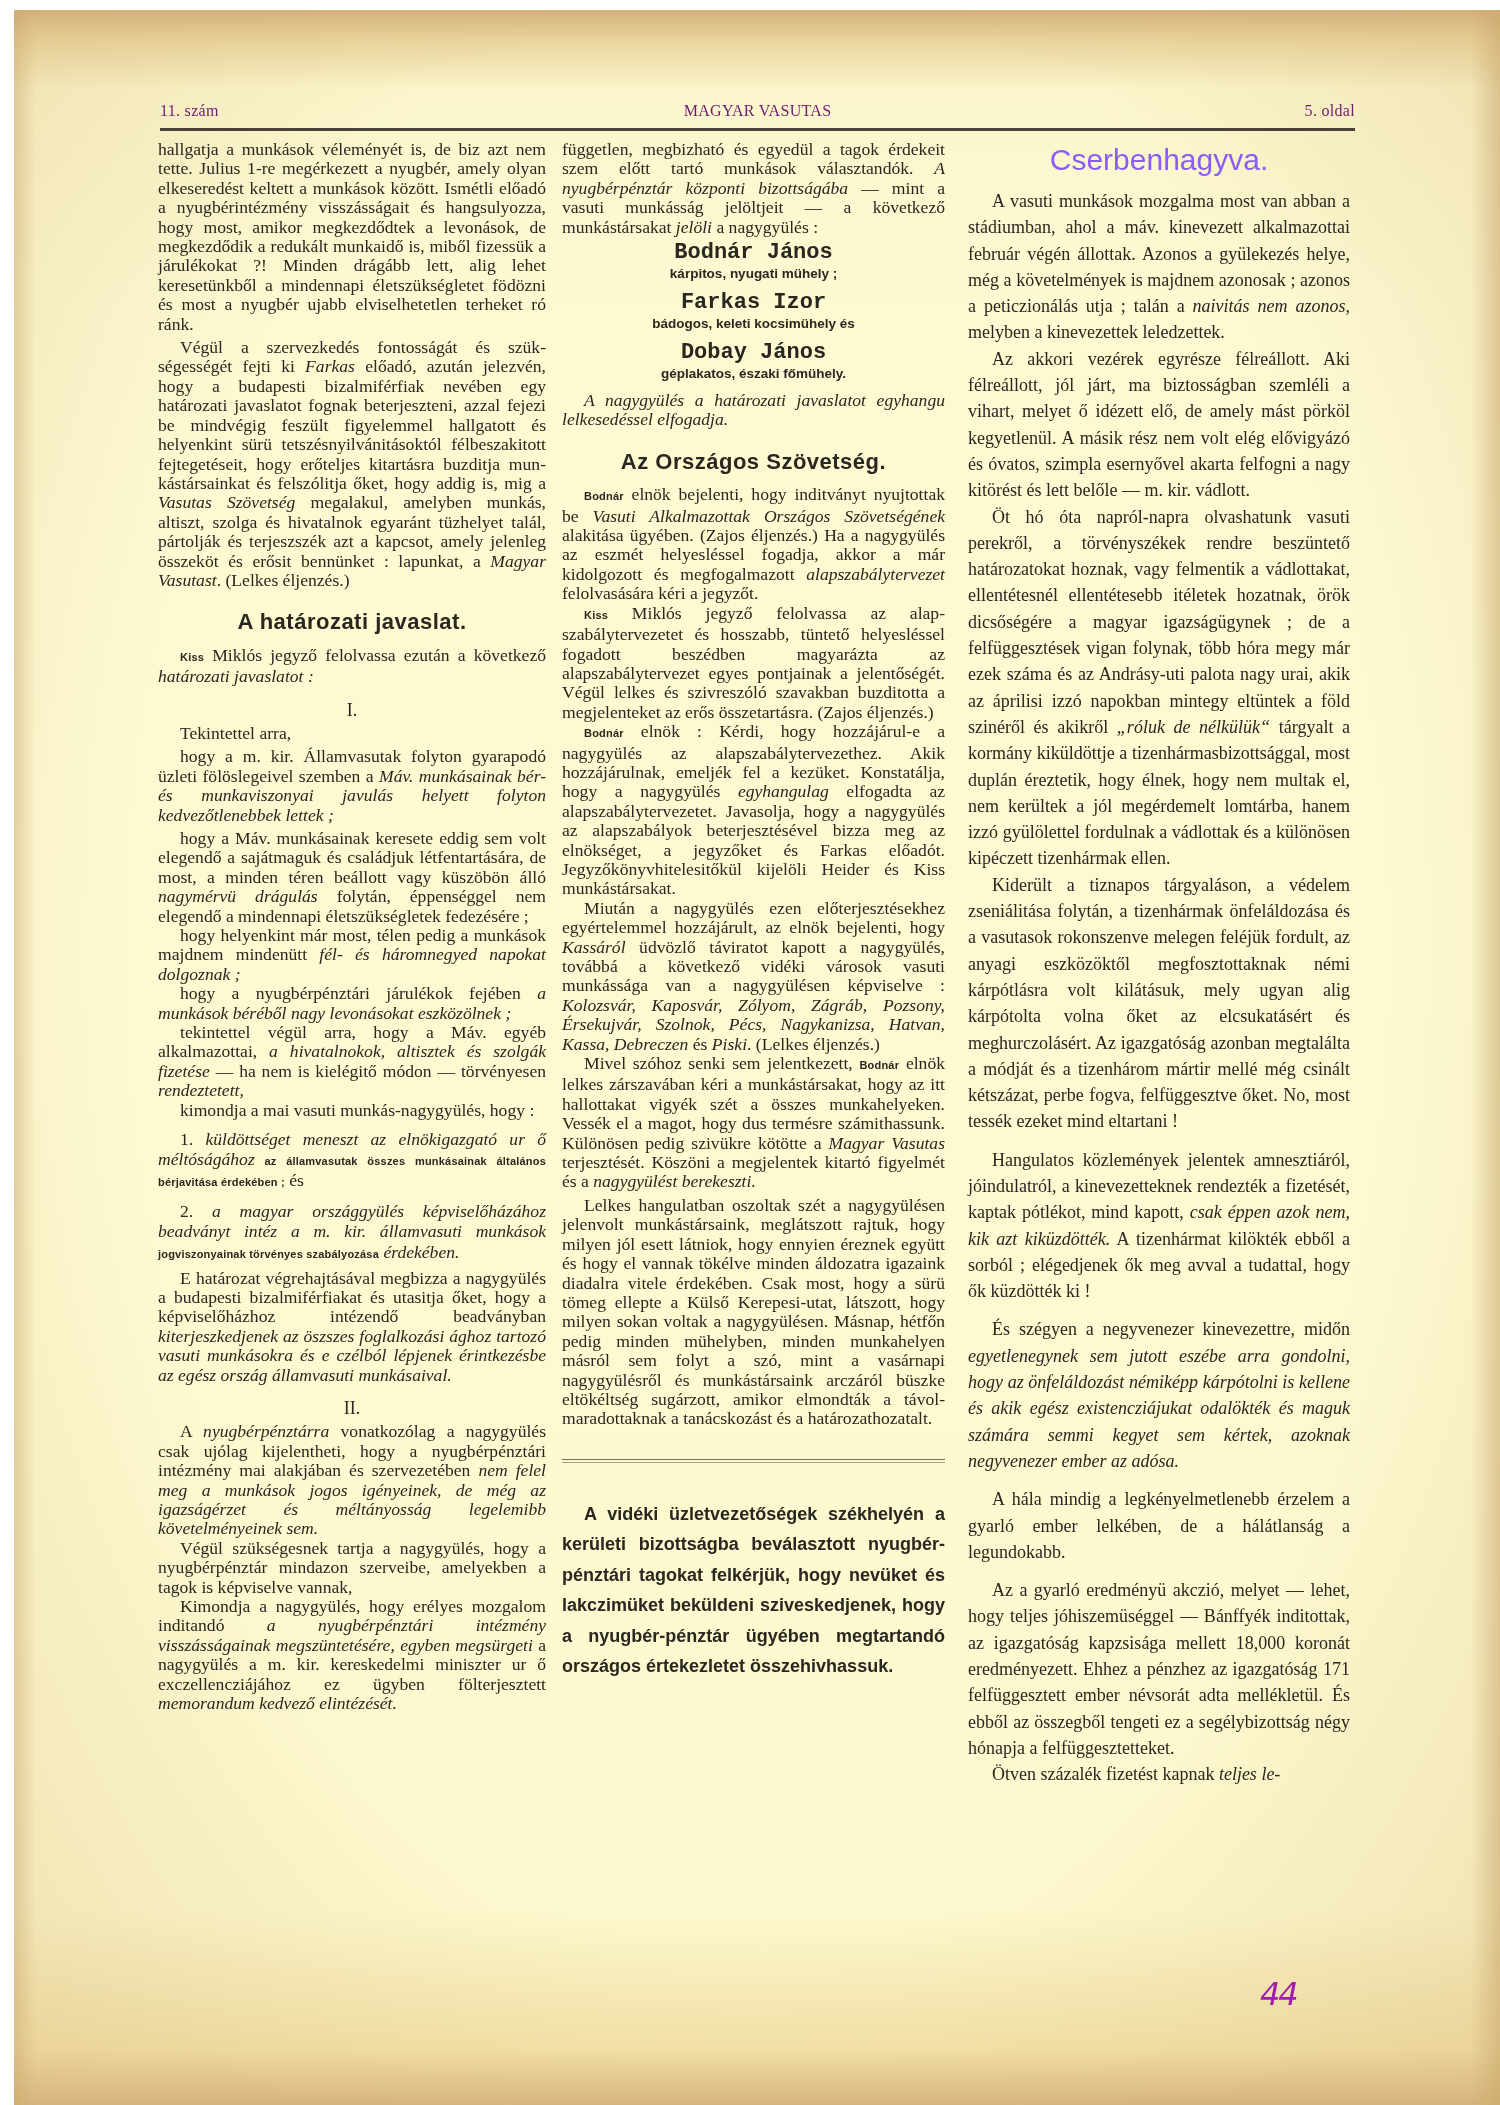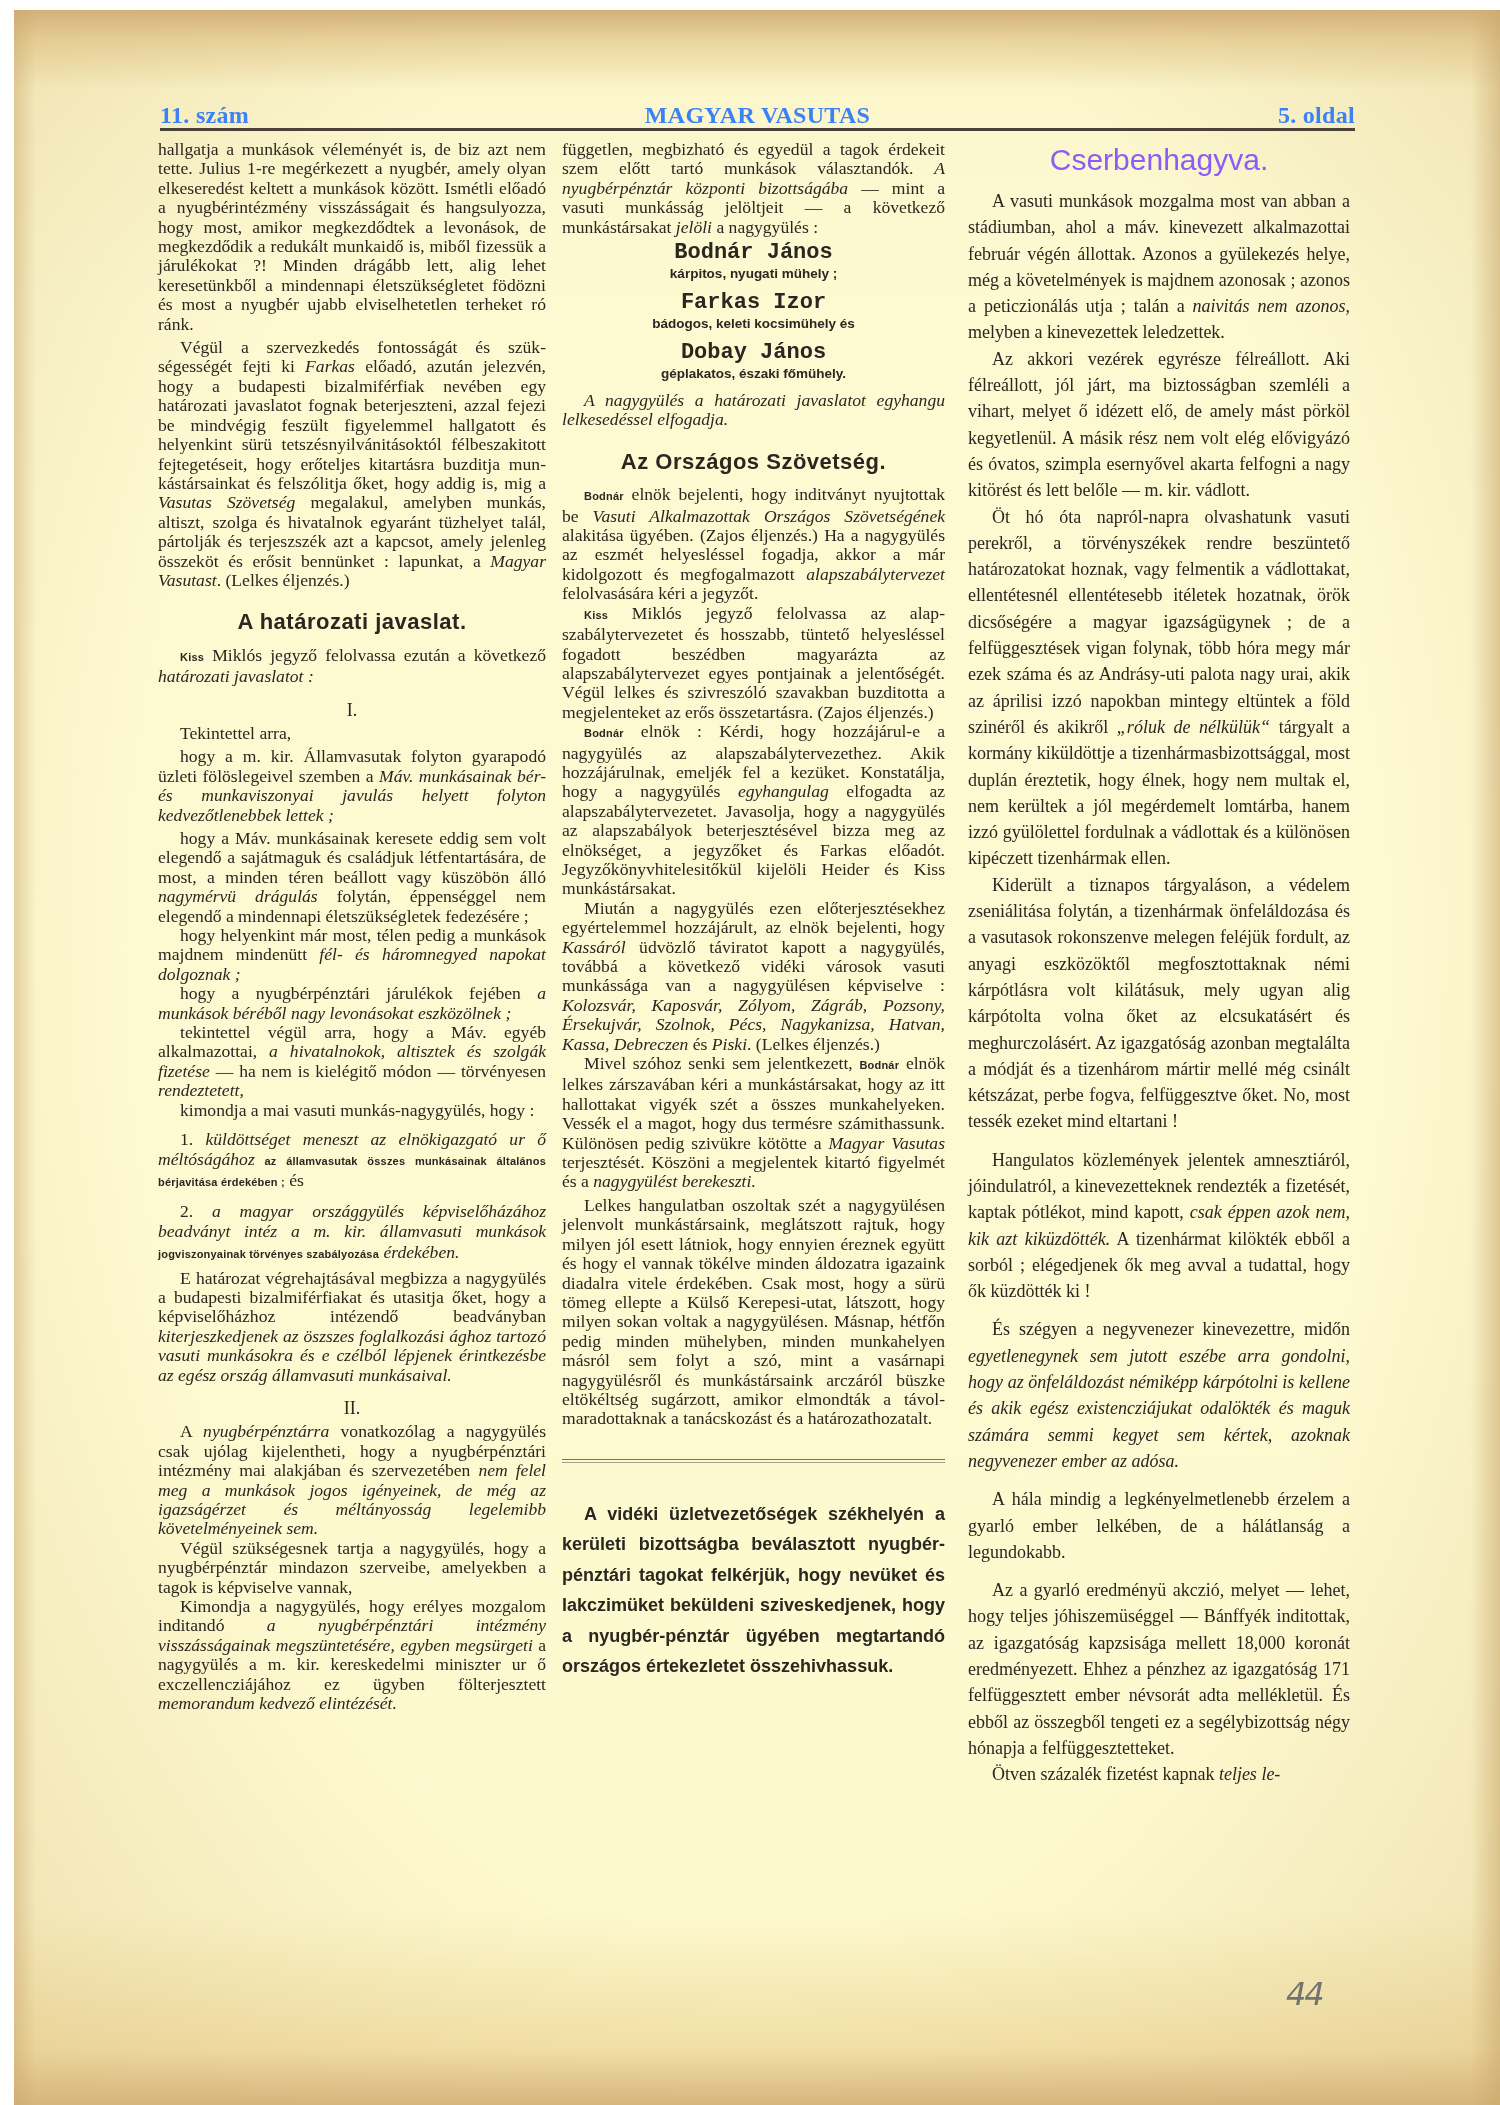--- a/index.html
+++ b/index.html
@@ -19,21 +19,21 @@
     content: ""; position: absolute; right: 0; top: 0; width: 30px; height: 100%;
     background: linear-gradient(to right, rgba(0,0,0,0), rgba(200,165,105,0.55));
   }
   .paper::after {
     content: ""; position: absolute; left: 0; top: 0; width: 22px; height: 100%;
     background: linear-gradient(to left, rgba(0,0,0,0), rgba(200,165,105,0.45));
   }
 
   .header {
     position: absolute; left: 160px; top: 96px; width: 1195px; height: 32px;
-    font-size: 24px; color: #3b82f6; font-weight: bold;
+    font-size: 16px; color: #701a75;
   }
   .header span { position: absolute; top: 6px; letter-spacing: 0.3px; }
   .hdr-left { left: 0; }
   .hdr-center { left: 0; right: 0; text-align: center; }
   .hdr-right { right: 0; }
   .header-rule {
     position: absolute; left: 160px; top: 128px; width: 1195px; height: 3px;
     background: #4a4238;
   }
 
@@ -76,22 +76,22 @@
   }
 
   .col3 .article-title {
     text-align: center; font-family: "Liberation Sans", "DejaVu Sans", sans-serif; font-weight: normal;
     font-size: 30px; margin: 2px 0 10px 0; text-indent: 0; line-height: 36px; color: #8b5cf6;
   }
   .col3 p { text-indent: 24px; }
   .col3 p.gap { margin-top: 12px; }
 
   .pencil-mark {
-    position: absolute; left: 1286px; top: 1975px;
-    font-family: "DejaVu Sans", sans-serif; font-size: 32px; color: #737373; font-style: italic; letter-spacing: -2px;
+    position: absolute; left: 1260px; top: 1975px;
+    font-family: "DejaVu Sans", sans-serif; font-size: 32px; color: #a21caf; font-style: italic; letter-spacing: -2px;
   }
 </style>
 </head>
 <body>
 
 <div class="paper">
 </div>
 
 <div class="header">
   <span class="hdr-left">11. szám</span>

